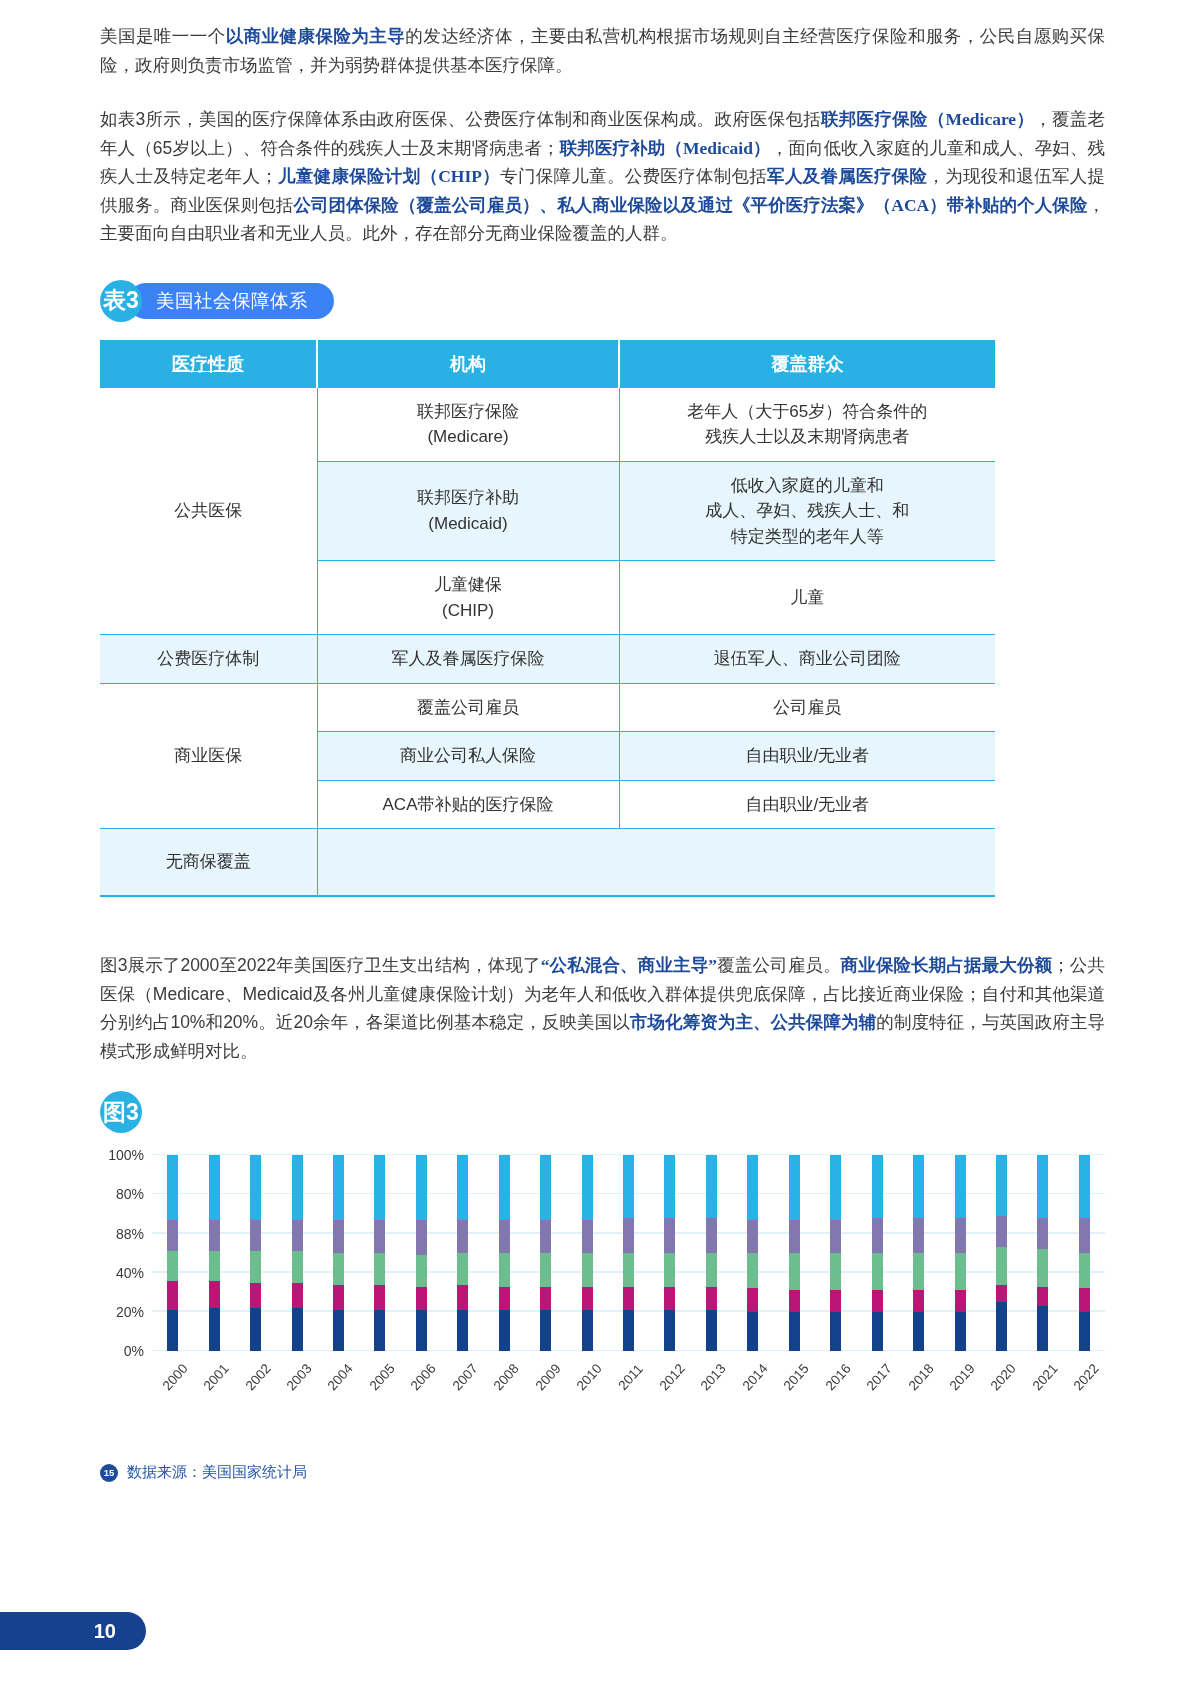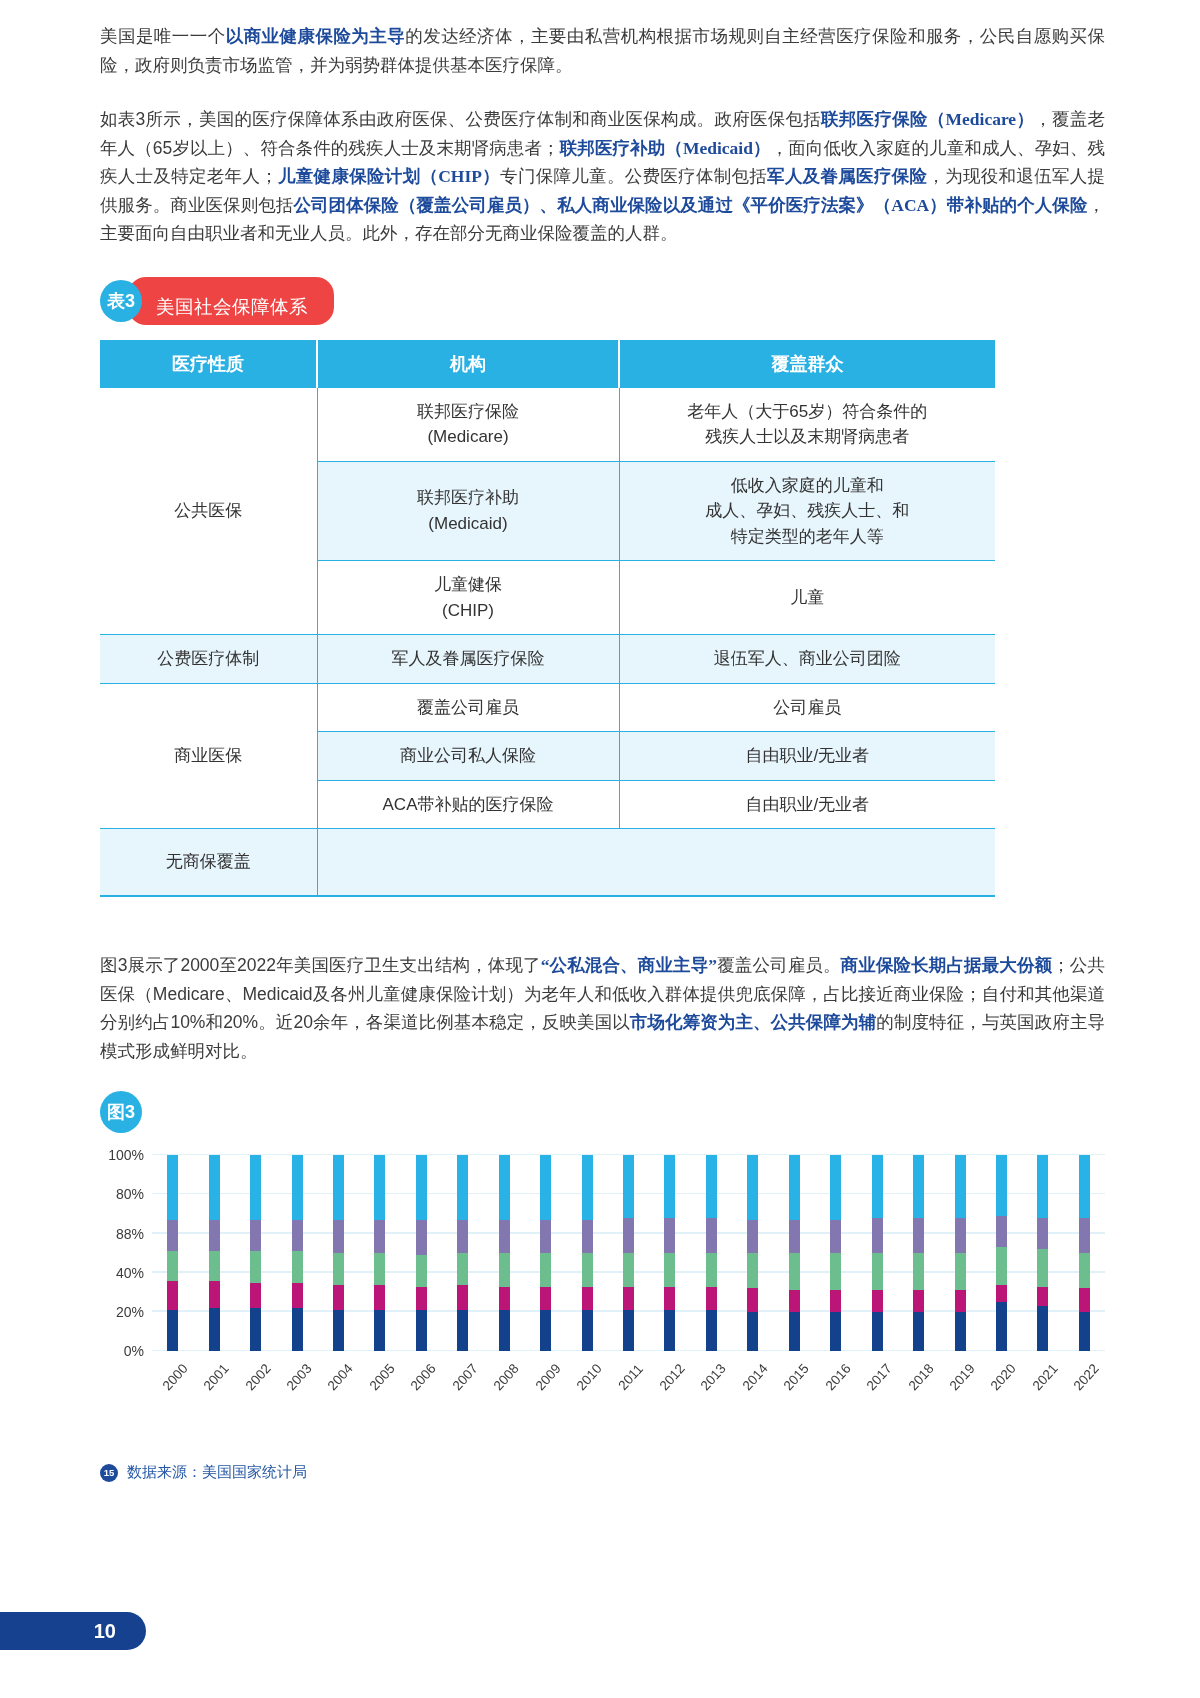--- a/index.html
+++ b/index.html
@@ -6,30 +6,30 @@
   body{font-family:"Liberation Sans","DejaVu Sans",sans-serif;color:#3b3b3b;}
   .page{position:relative;width:1200px;height:1698px;background:#fff;overflow:hidden;box-sizing:border-box;padding:0 95px 0 100px;}
 
   .section-title{margin:0;padding-top:98px;font-size:27px;font-weight:bold;color:#1d4a9b;letter-spacing:.5px;}
 
   .para{margin:22px 0 0 0;font-size:17.5px;line-height:1.63;text-align:justify;color:#3b3b3b;}
   .para .hl{color:#1d4a9b;font-weight:bold;font-family:Liberation Serif, serif;}
 
   .badge-row{display:flex;align-items:center;margin-top:32px;position:relative;height:42px;}
   .badge-circle{position:relative;z-index:2;width:42px;height:42px;border-radius:50%;background:#29b1e4;color:#fff;
-    font-size:18px;font-weight:bold;display:flex;align-items:center;justify-content:center;flex:0 0 42px;}
-  .badge-pill{position:relative;z-index:1;margin-left:-14px;background:#ef4444;color:#fff;font-size:18.5px;
-    height:36px;display:flex;align-items:center;padding:12px 26px 0 28px;border-radius:18px;letter-spacing:.5px;}
+    font-size:23px;font-weight:bold;display:flex;align-items:center;justify-content:center;flex:0 0 42px;}
+  .badge-pill{position:relative;z-index:1;margin-left:-14px;background:#3b82f6;color:#fff;font-size:18.5px;
+    height:36px;display:flex;align-items:center;padding:0 26px 0 28px;border-radius:18px;letter-spacing:.5px;}
   .sup-circ{display:inline-flex;align-items:center;justify-content:center;width:15px;height:15px;border:1px solid #fff;
     border-radius:50%;font-size:8.5px;font-weight:bold;margin-left:3px;position:relative;top:-8px;}
 
   table.sstable{border-collapse:collapse;margin-top:18px;width:895px;table-layout:fixed;}
   table.sstable col.c1{width:217px;} table.sstable col.c2{width:302px;} table.sstable col.c3{width:376px;}
   table.sstable th{background:#29b1e4;color:#fff;font-size:18px;font-weight:bold;height:46px;text-align:center;border-left:2px solid #fff;}
-  table.sstable th:first-child{border-left:none;}
+  table.sstable th:first-child{border-left:none;text-decoration:underline;}
   table.sstable td{text-align:center;font-size:17px;color:#333;padding:11px 12px;line-height:1.5;vertical-align:middle;}
   table.sstable td.cell{border-left:1.5px solid #29b1e4;border-top:1.5px solid #29b1e4;}
   table.sstable td.cat{border-top:1.5px solid #29b1e4;}
   table.sstable tr.first-row td{border-top:none;}
   table.sstable td.shaded{background:#e7f5fc;}
   table.sstable td.empty{height:44px;}
   table.sstable{border-bottom:2.5px solid #29b1e4;}
 
   .chart{margin-top:22px;position:relative;width:1005px;}
   .plot-wrap{position:relative;margin-left:52px;height:196px;}

